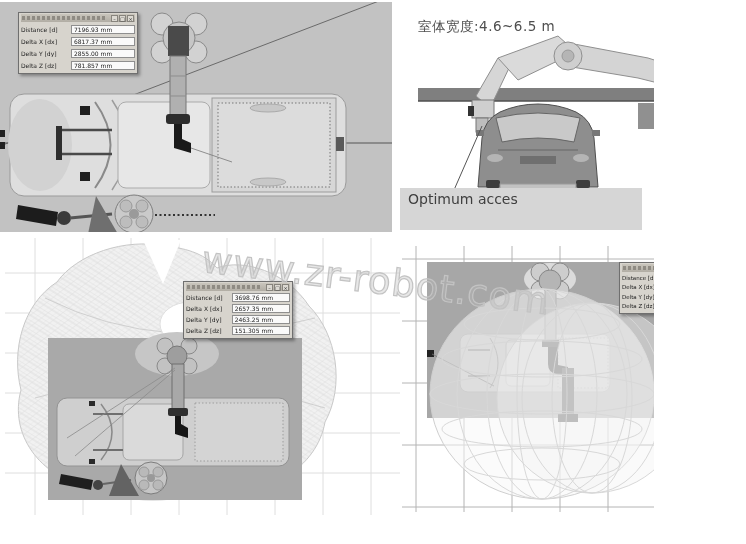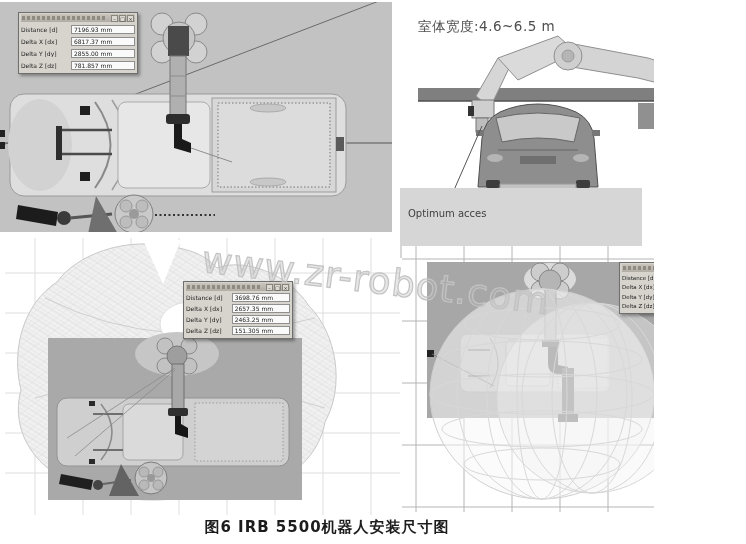--- a/index.html
+++ b/index.html
@@ -26,21 +26,21 @@
   .dlg-value{flex:1;font-size:6px;color:#1a1a1a;background:#fafafa;border:1px solid #8f8f8f;
              height:9px;line-height:8px;padding:0 2px;white-space:nowrap;box-sizing:border-box;}
   .dlg-bl .dlg-row{height:11px;}
   .dlg-br .dlg-row{height:9.5px;}
   .dlg-br .dlg-label{font-size:5.5px;}
   .dlg-br .dlg-value{font-size:5.5px;height:8px;line-height:7px;}
 
   .cn-label{position:absolute;left:20px;top:18px;font-size:13.5px;color:#4e4e4e;
             letter-spacing:.5px;white-space:nowrap;}
   .callout{position:absolute;left:2px;top:188px;width:226px;height:38px;background:#d6d6d6;
-           color:#3f3f3f;font-size:10px;line-height:19px;padding:16px 8px;}
+           color:#3f3f3f;font-size:14px;line-height:19px;padding:2px 8px;}
   .watermark{position:absolute;left:205px;top:238px;z-index:30;font-size:37px;
              letter-spacing:1px;white-space:nowrap;transform:rotate(7deg);
              transform-origin:left top;color:rgba(185,185,185,.35);
              -webkit-text-stroke:1.2px #c3c3c3;pointer-events:none;}
   .caption{position:absolute;left:0;top:518px;width:100%;text-align:center;
            font-size:15px;font-weight:600;color:#1c1c1c;letter-spacing:1px;}
 </style>
 </head>
 <body>
 
@@ -374,14 +374,13 @@
       <span class="dlg-label">Delta Y [dy]</span>
       <span class="dlg-value">1656.28 mm</span>
     </div>
     <div class="dlg-row">
       <span class="dlg-label">Delta Z [dz]</span>
       <span class="dlg-value">2136.72 mm</span>
     </div>
   </div>
 
   <div class="watermark">www.zr-robot.com</div>
-  <div class="caption">图6  IRB 5500机器人安装尺寸图</div>
 </div>
 
 </body></html>

